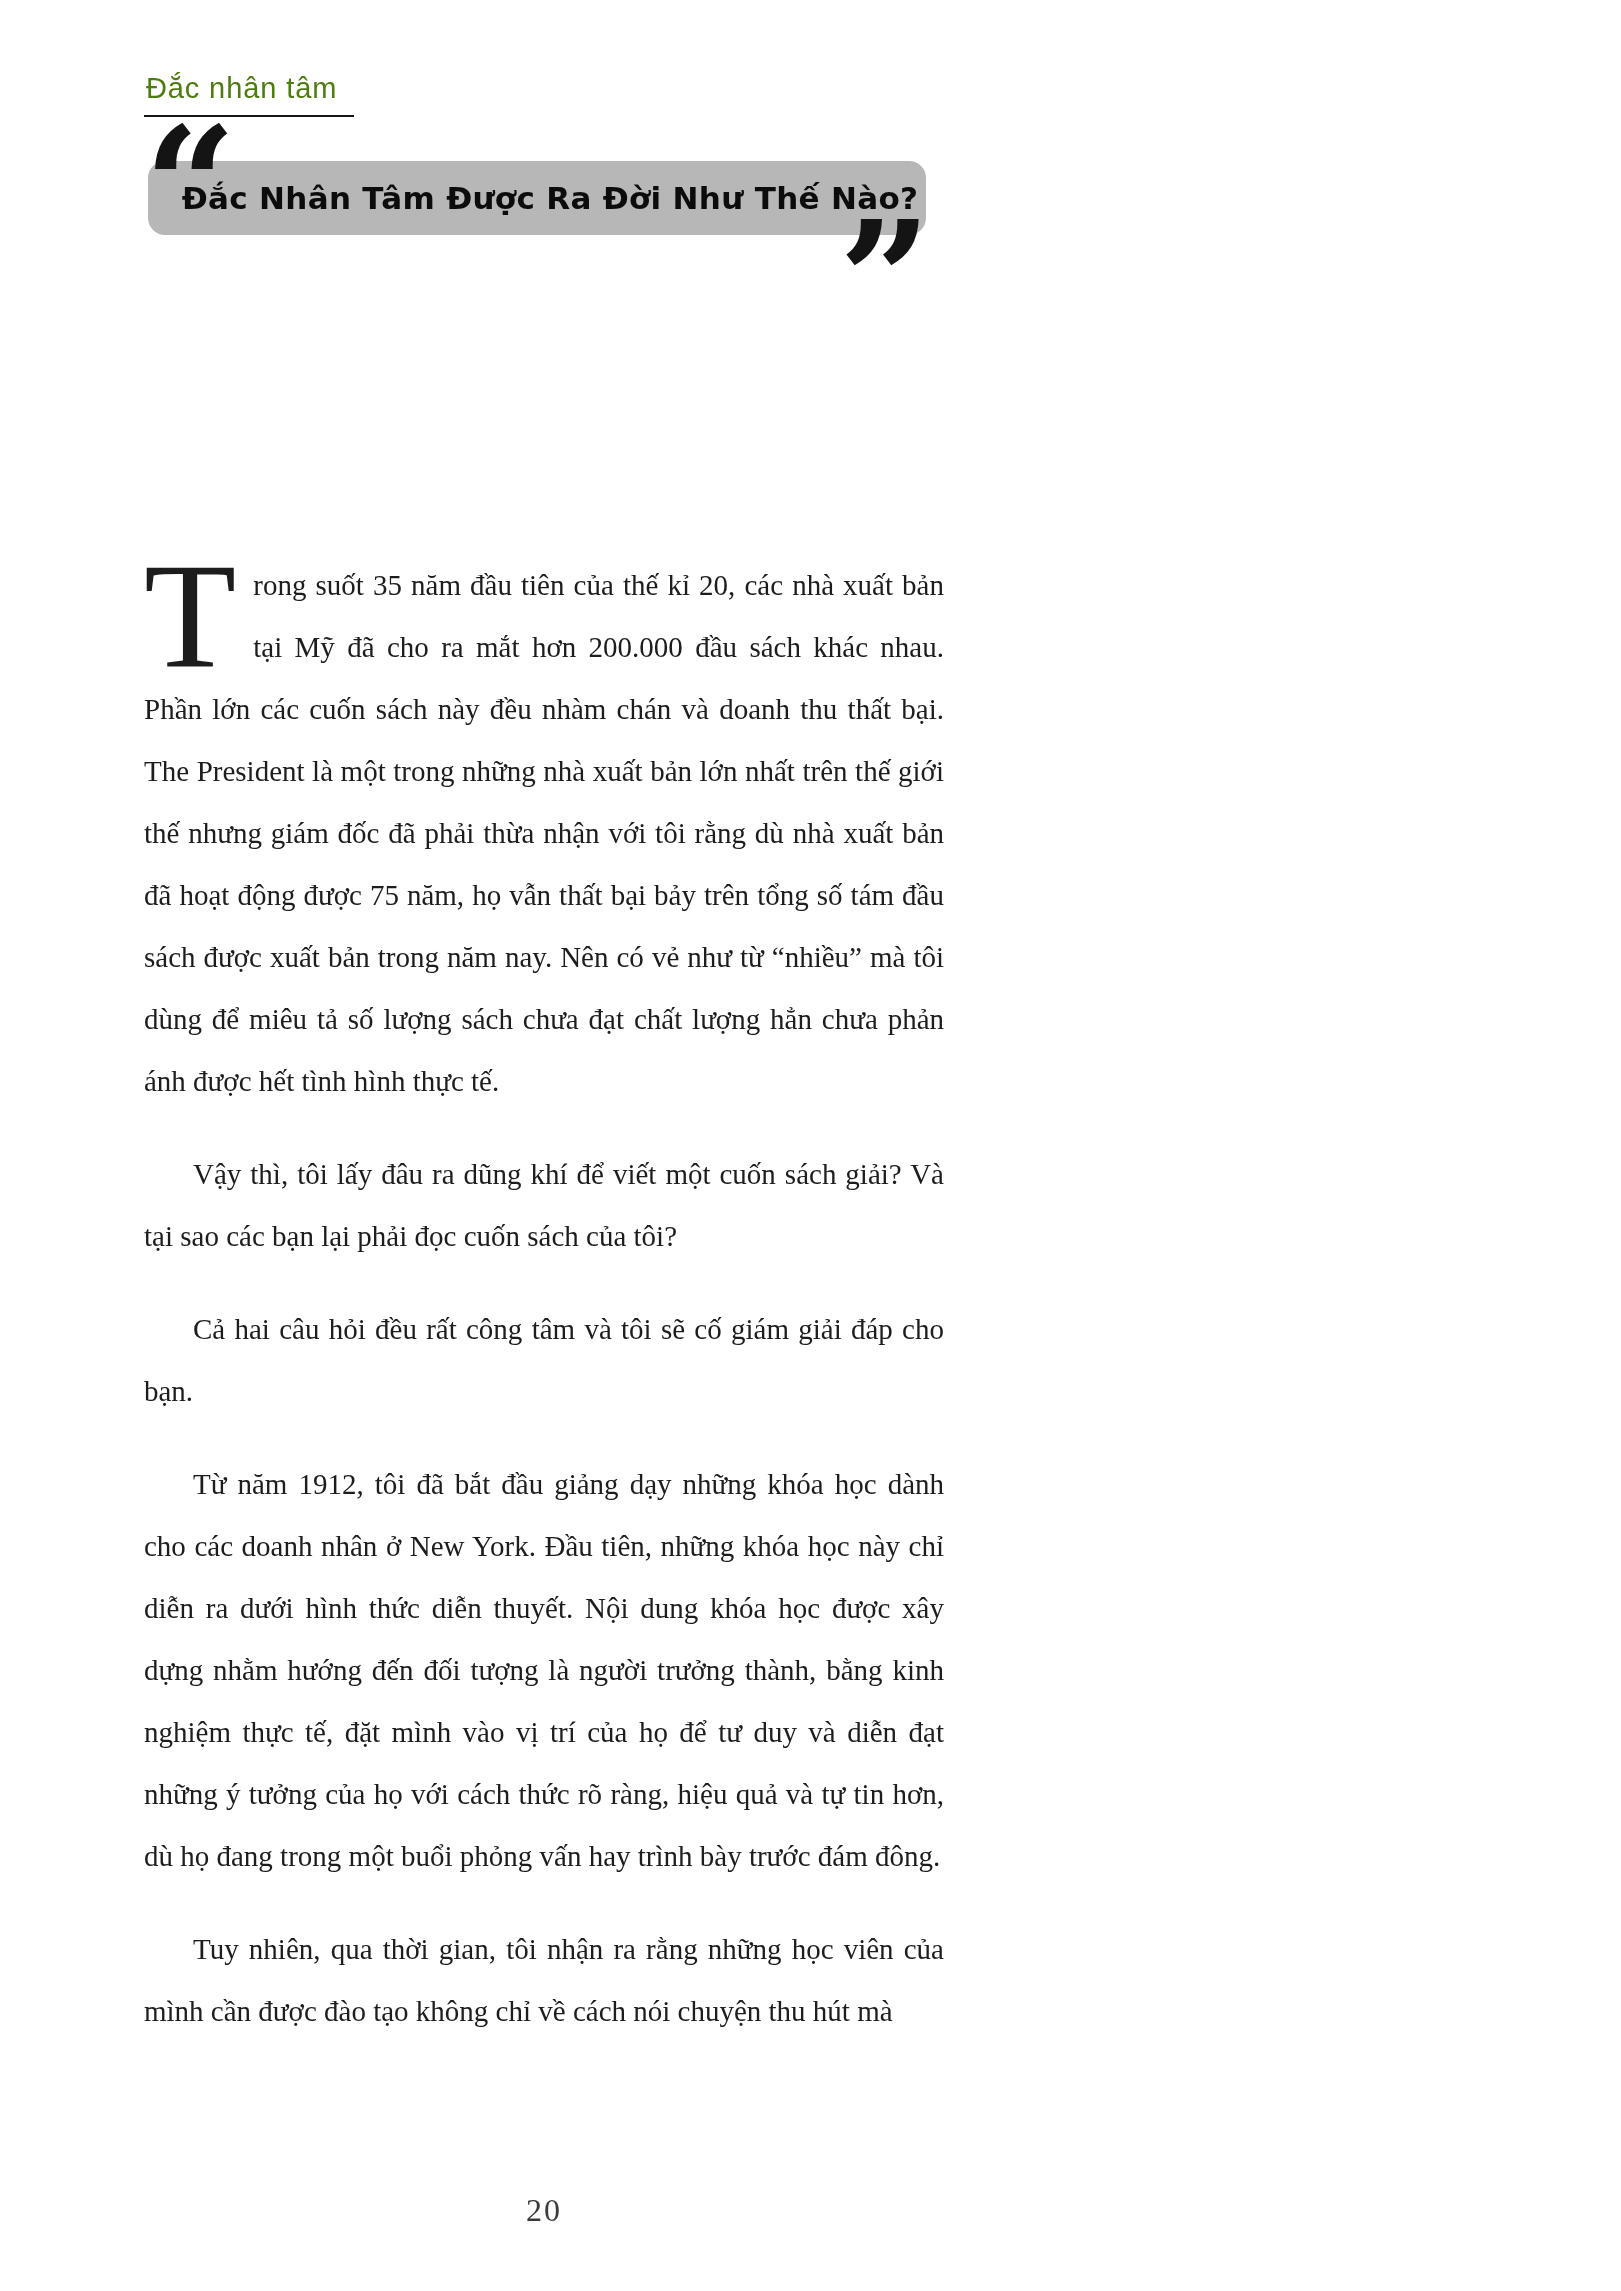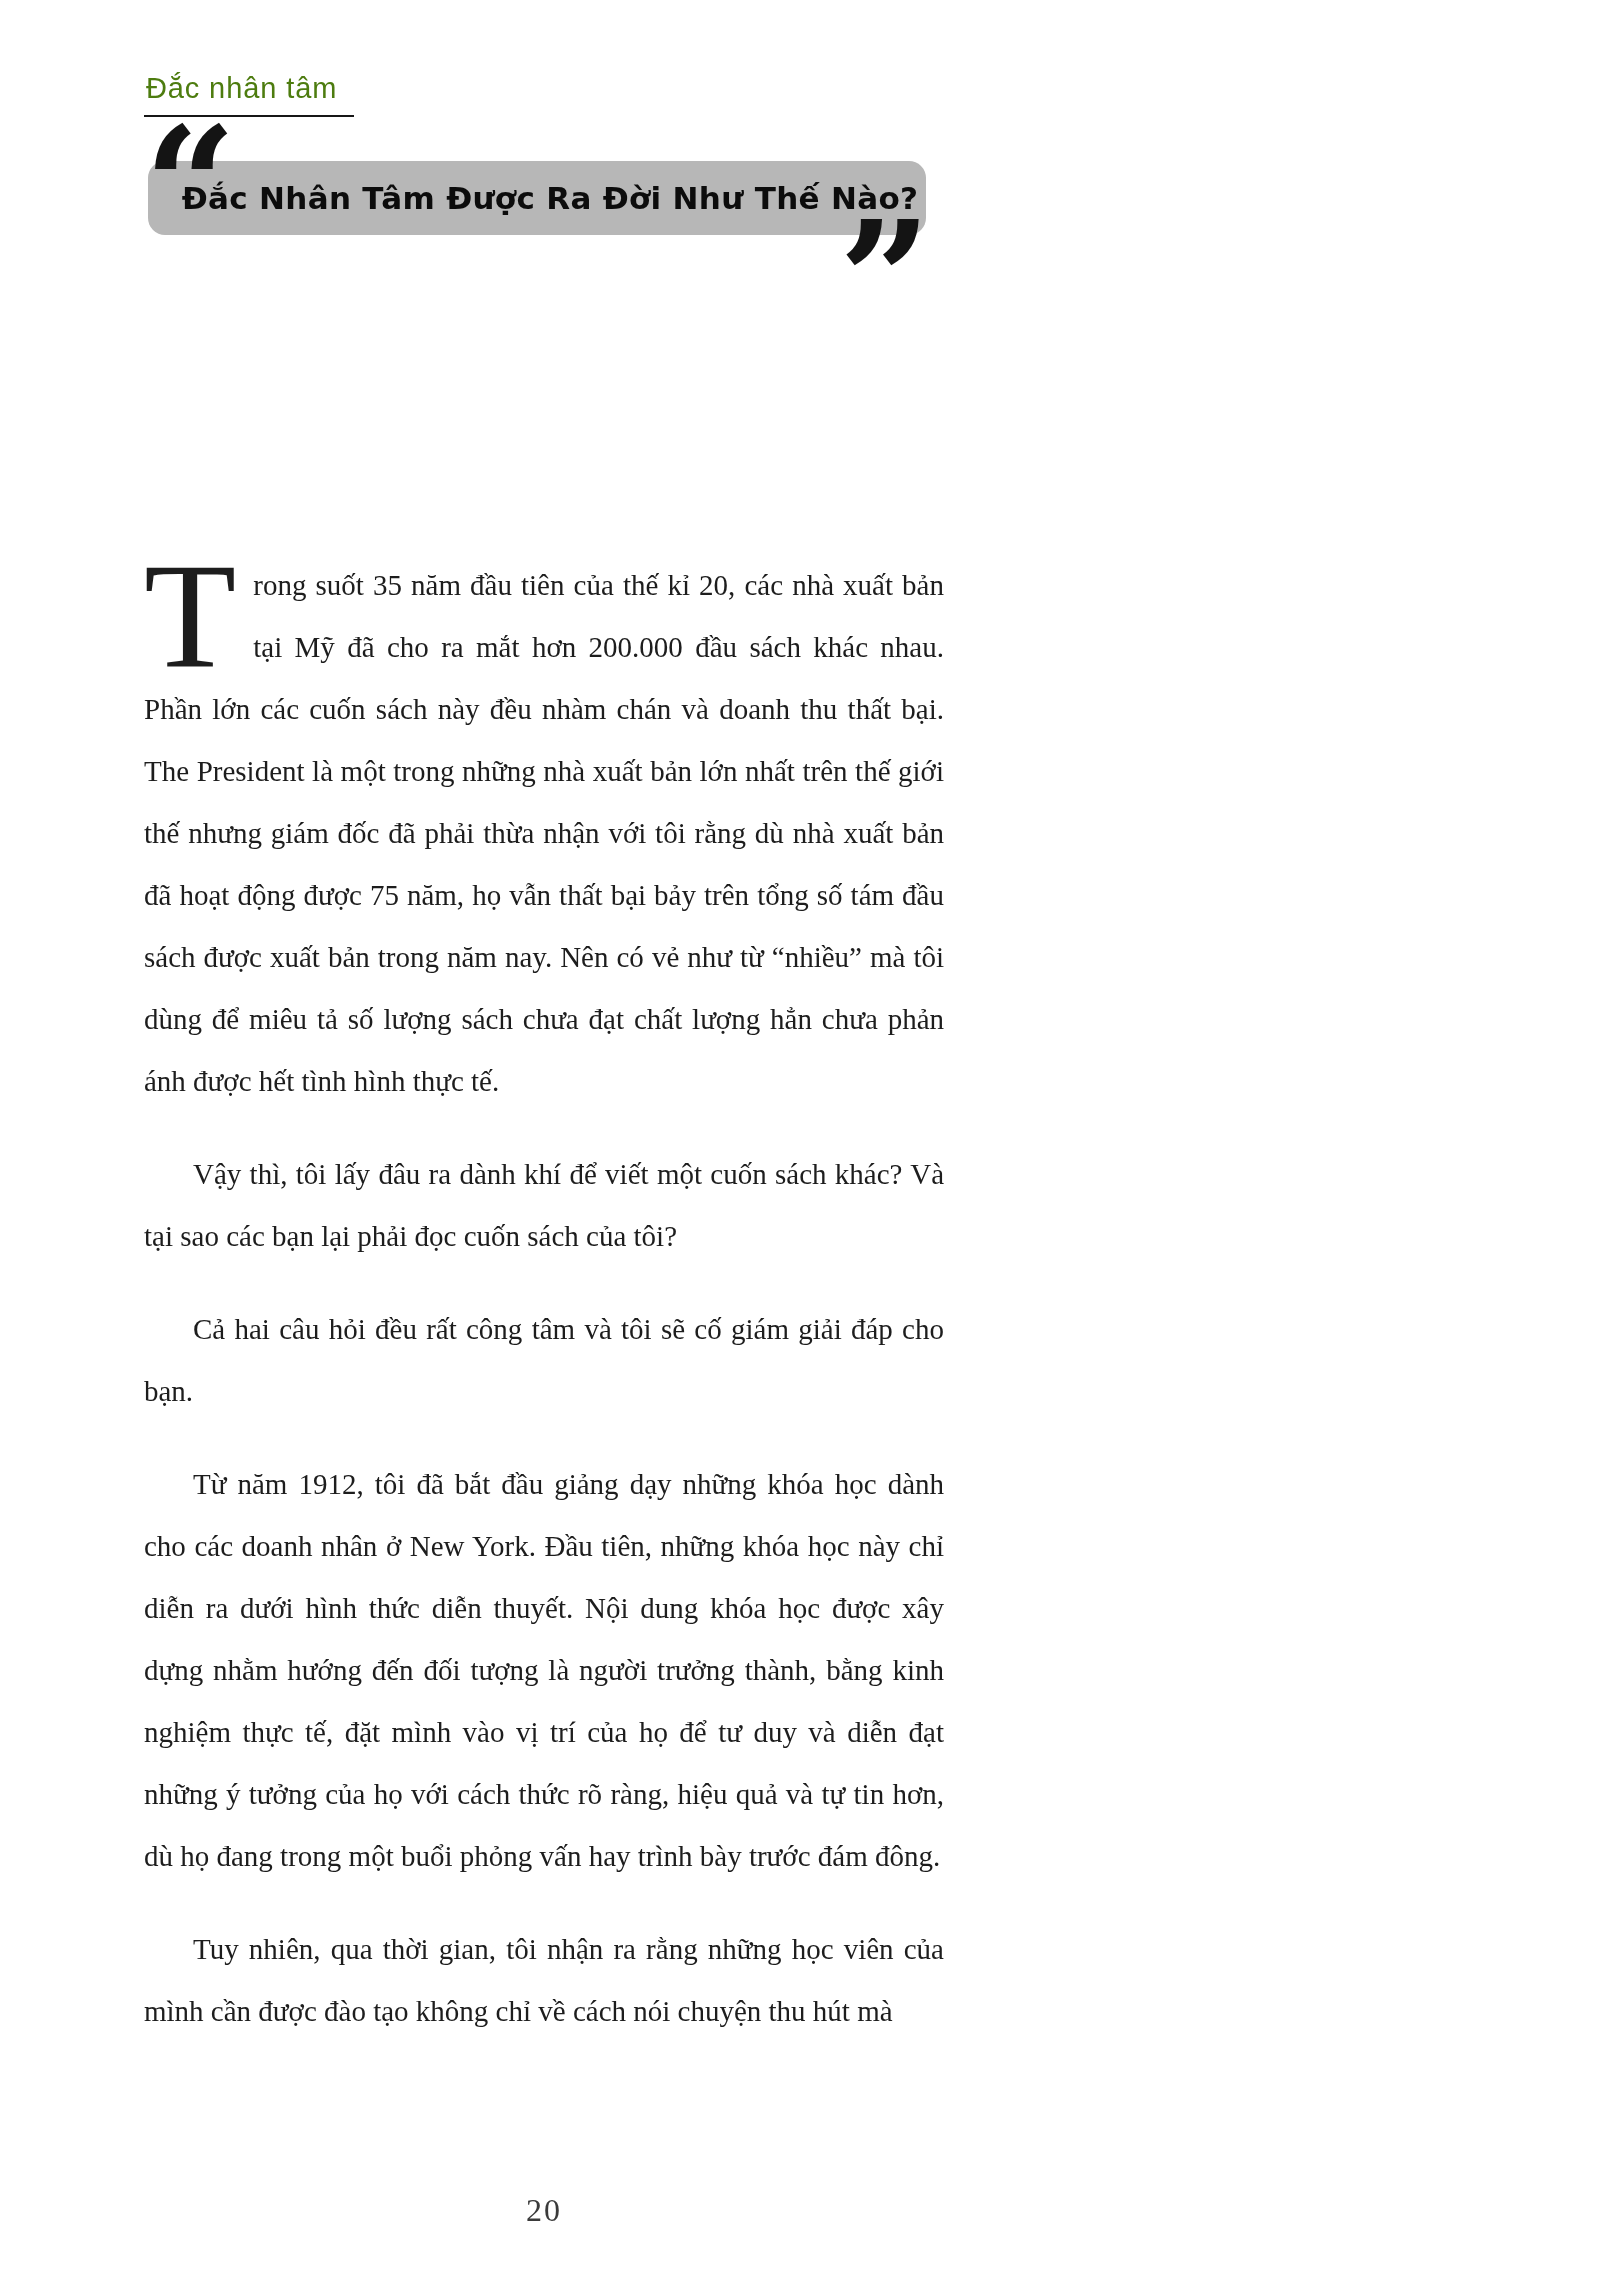--- a/index.html
+++ b/index.html
@@ -100,21 +100,21 @@
   <div class="title-block">
     <span class="quote open">“</span>
     <div class="title-box">
       <h1>Đắc Nhân Tâm Được Ra Đời Như Thế Nào?</h1>
     </div>
     <span class="quote close">”</span>
   </div>
 
   <div class="body-text">
     <p class="first"><span class="dropcap">T</span><span>rong suốt 35 năm đầu tiên của thế kỉ 20, các nhà xuất bản tại Mỹ đã cho ra mắt hơn 200.000 đầu sách khác nhau. Phần lớn các cuốn sách này đều nhàm chán và doanh thu thất bại. The President là một trong những nhà xuất bản lớn nhất trên thế giới thế nhưng giám đốc đã phải thừa nhận với tôi rằng dù nhà xuất bản đã hoạt động được 75 năm, họ vẫn thất bại bảy trên tổng số tám đầu sách được xuất bản trong năm nay. Nên có vẻ như từ “nhiều” mà tôi dùng để miêu tả số lượng sách chưa đạt chất lượng hẳn chưa phản ánh được hết tình hình thực tế.</span></p>
-    <p>Vậy thì, tôi lấy đâu ra dành khí để viết một cuốn sách khác? Và tại sao các bạn lại phải đọc cuốn sách của tôi?</p>
+    <p>Vậy thì, tôi lấy đâu ra dũng khí để viết một cuốn sách giải? Và tại sao các bạn lại phải đọc cuốn sách của tôi?</p>
     <p>Cả hai câu hỏi đều rất công tâm và tôi sẽ cố giám giải đáp cho bạn.</p>
     <p>Từ năm 1912, tôi đã bắt đầu giảng dạy những khóa học dành cho các doanh nhân ở New York. Đầu tiên, những khóa học này chỉ diễn ra dưới hình thức diễn thuyết. Nội dung khóa học được xây dựng nhằm hướng đến đối tượng là người trưởng thành, bằng kinh nghiệm thực tế, đặt mình vào vị trí của họ để tư duy và diễn đạt những ý tưởng của họ với cách thức rõ ràng, hiệu quả và tự tin hơn, dù họ đang trong một buổi phỏng vấn hay trình bày trước đám đông.</p>
     <p>Tuy nhiên, qua thời gian, tôi nhận ra rằng những học viên của mình cần được đào tạo không chỉ về cách nói chuyện thu hút mà</p>
   </div>
 
   <div class="page-number">20</div>
 
 </div>
 
 

